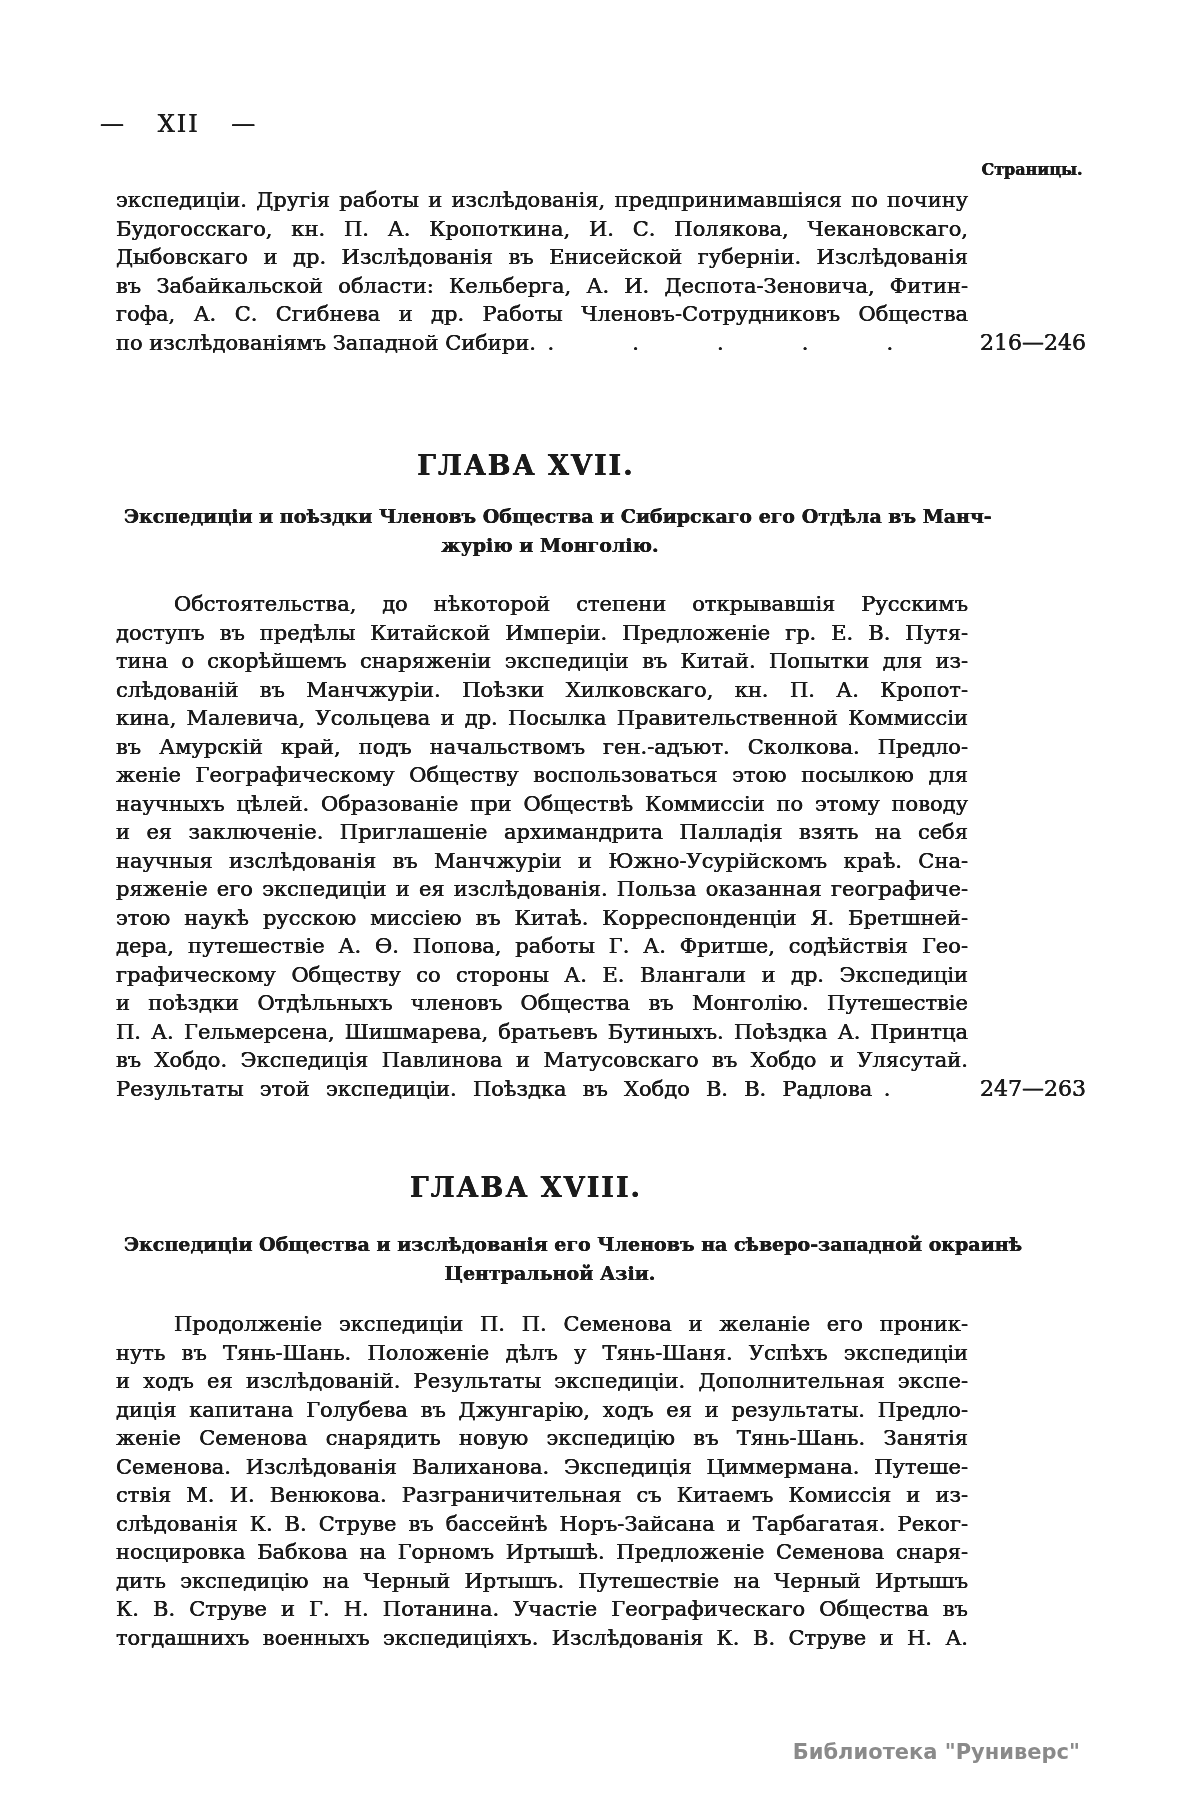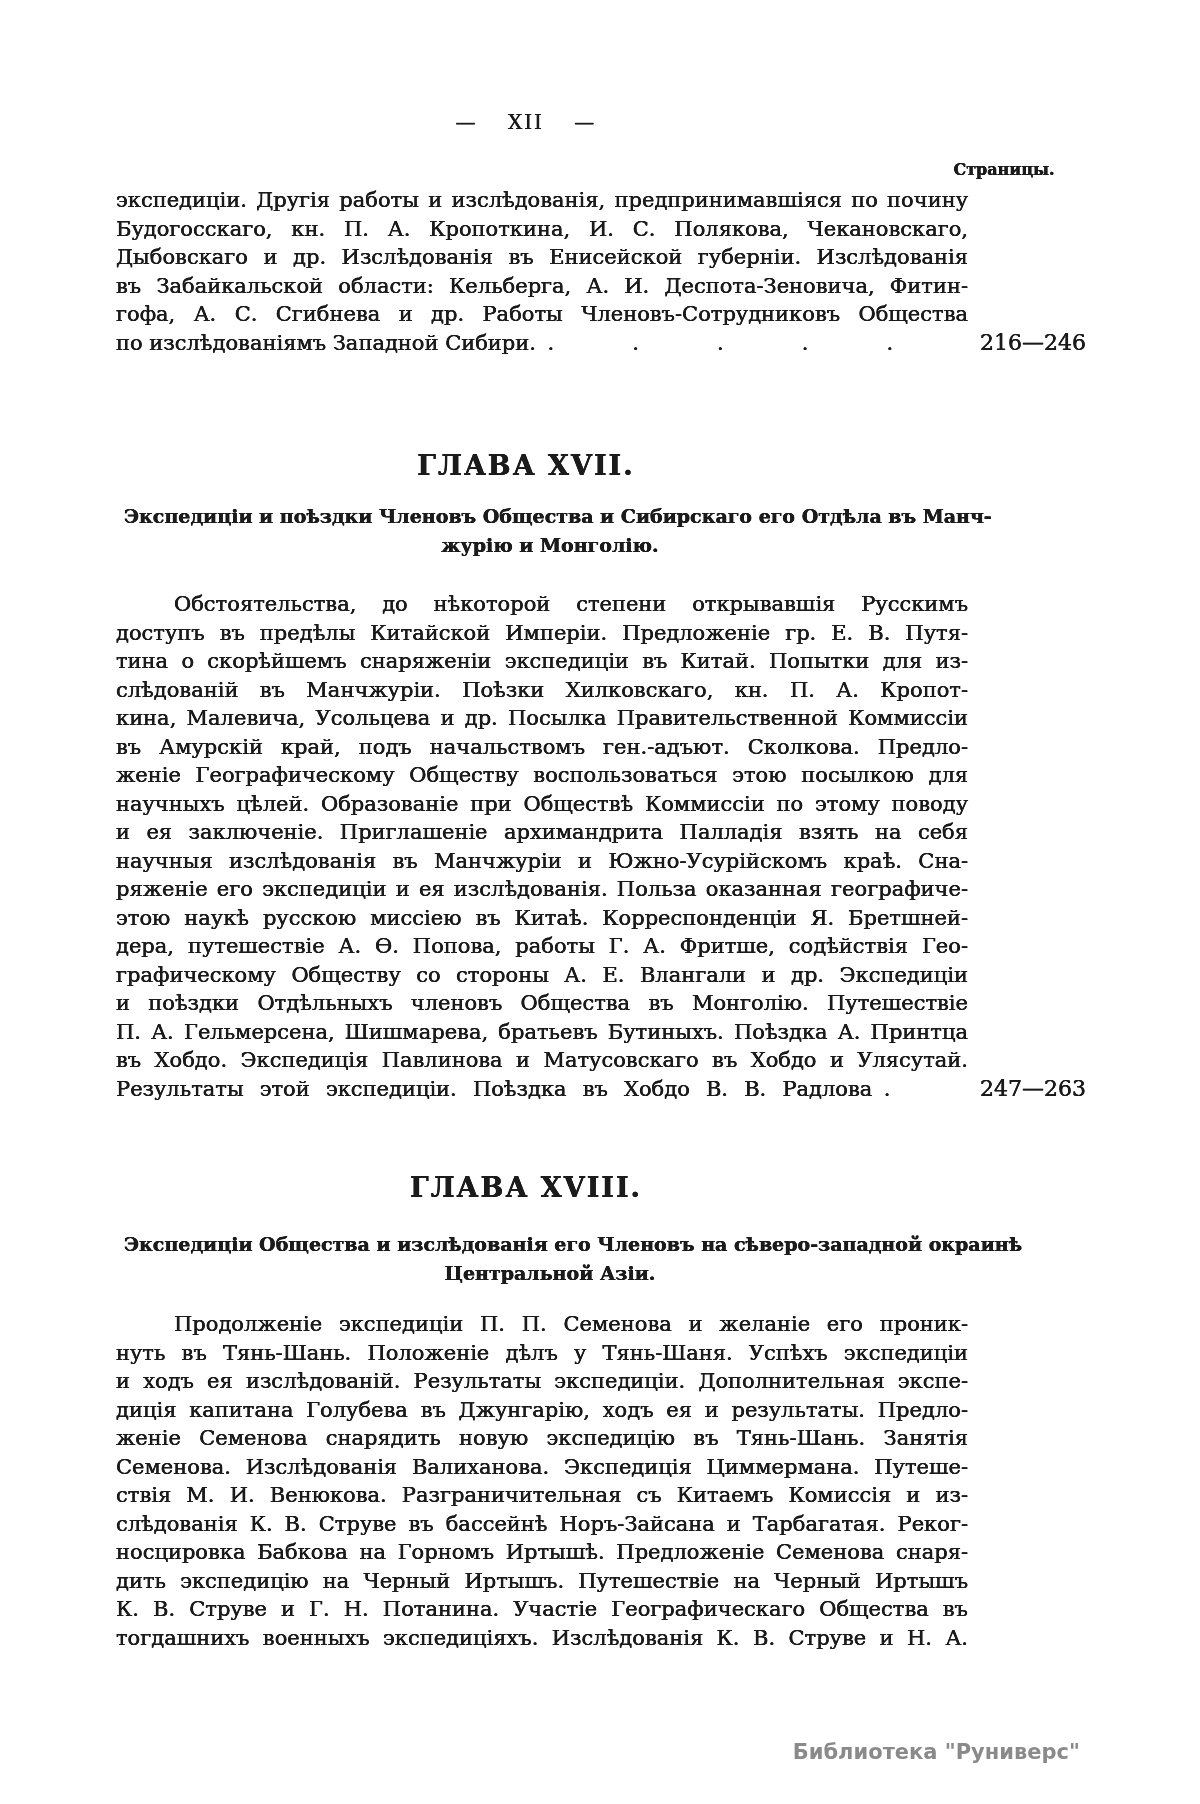--- a/index.html
+++ b/index.html
@@ -11,28 +11,28 @@
     background: #ffffff;
     overflow: hidden;
     font-family: "DejaVu Serif", "Liberation Serif", serif;
     color: #1b1b1b;
   }
   .inky { text-shadow: 0.25px 0 0 currentColor, -0.25px 0 0 currentColor; }
 
   .folio {
     position: absolute;
     left: 100px; width: 852px; top: 110px;
-    text-align: center;
-    font-size: 20px;
+    text-align: left;
+    font-size: 24px;
     letter-spacing: 2px;
     word-spacing: 22px;
   }
   .pages-label {
     position: absolute;
-    left: 944px; width: 120px; top: 160px;
+    left: 972px; width: 120px; top: 160px;
     text-align: center;
     font-size: 16px;
     font-weight: bold;
   }
 
   section.block { position: absolute; left: 116px; width: 970px; }
 
   .bline {
     width: 852px;
     font-size: 21px;

